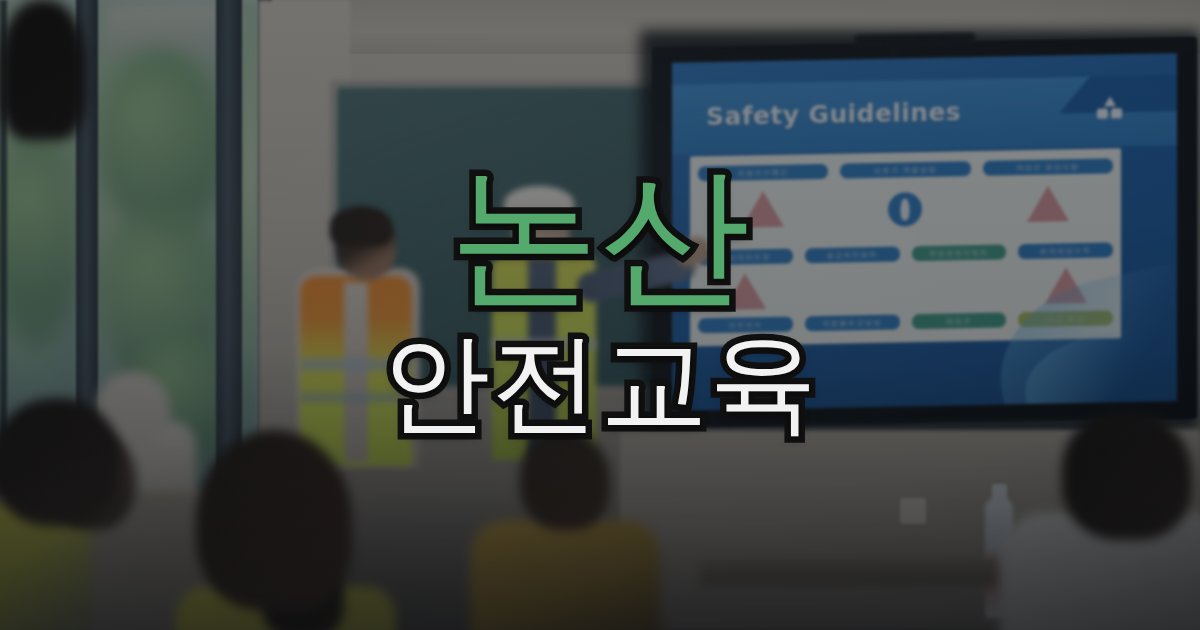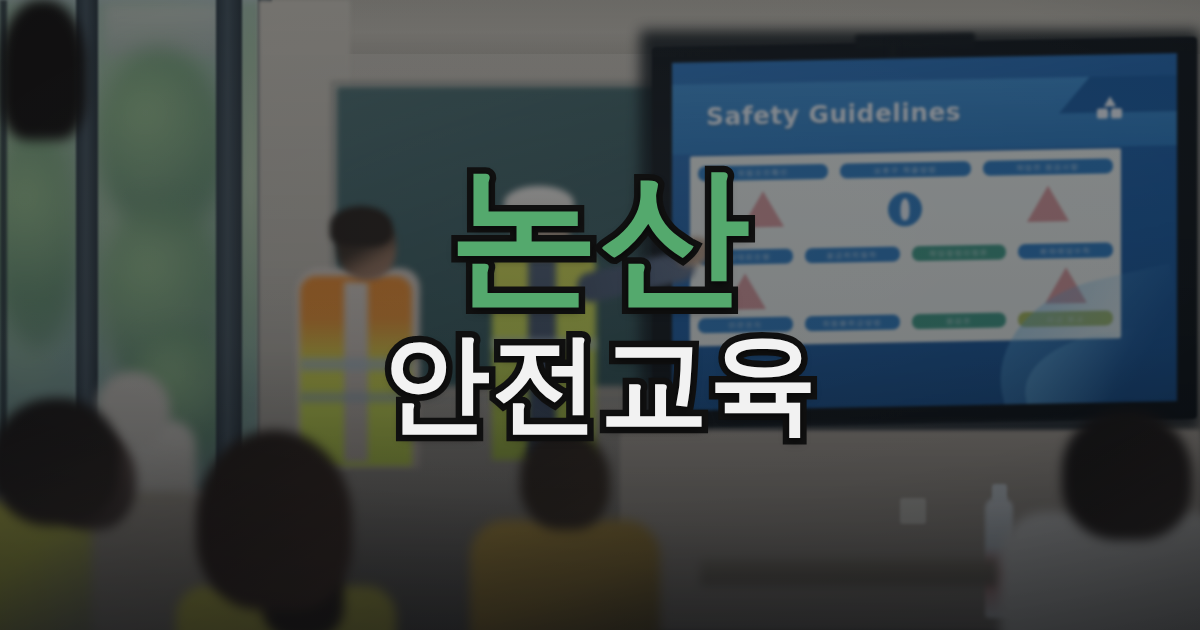--- a/index.html
+++ b/index.html
@@ -584,21 +584,21 @@
     display: flex;
     flex-direction: column;
     align-items: center;
     justify-content: center;
     gap: 4px;
     text-align: center;
     user-select: none;
   }
   .hl-line {
     font-family: "Liberation Sans", "DejaVu Sans", sans-serif;
-    font-weight: 700;
+    font-weight: 400;
     line-height: 1.02;
     letter-spacing: 1px;
     white-space: nowrap;
     -webkit-text-stroke: 13px #111111;
     paint-order: stroke fill;
     text-shadow:
       0 0 2px #111111,
       0 3px 10px rgba(0,0,0,0.55);
   }
   .hl-line.l1 {

